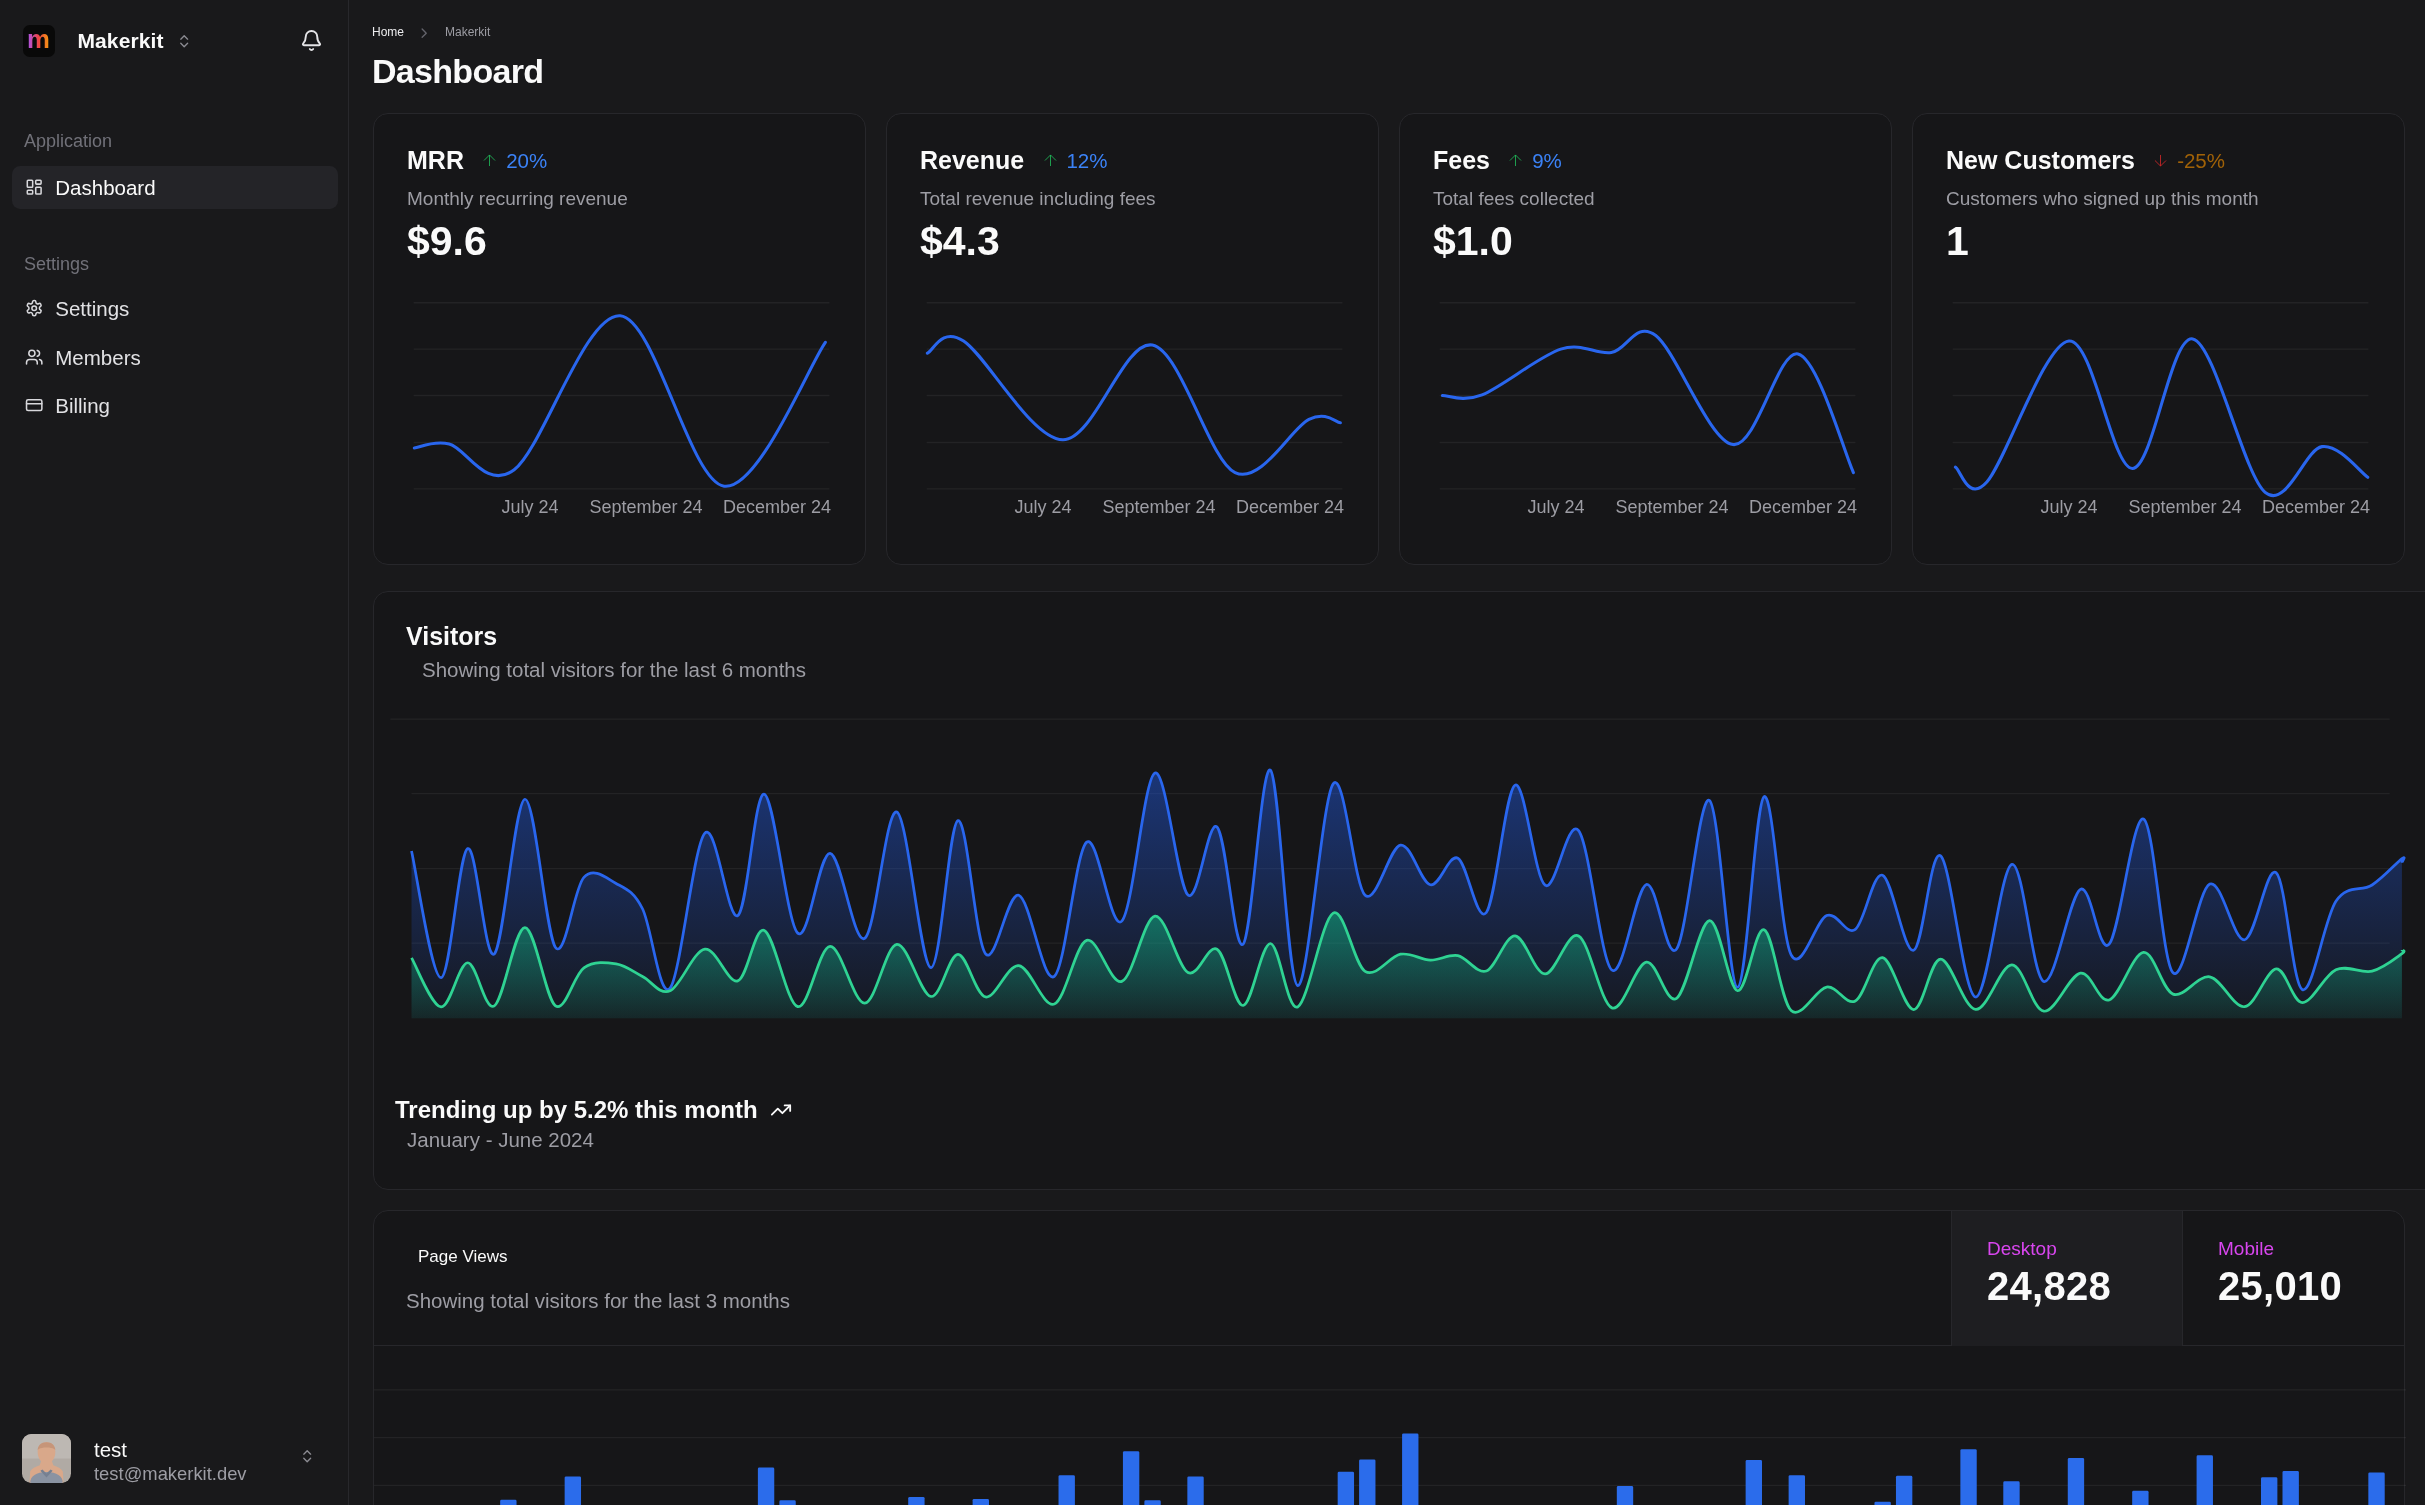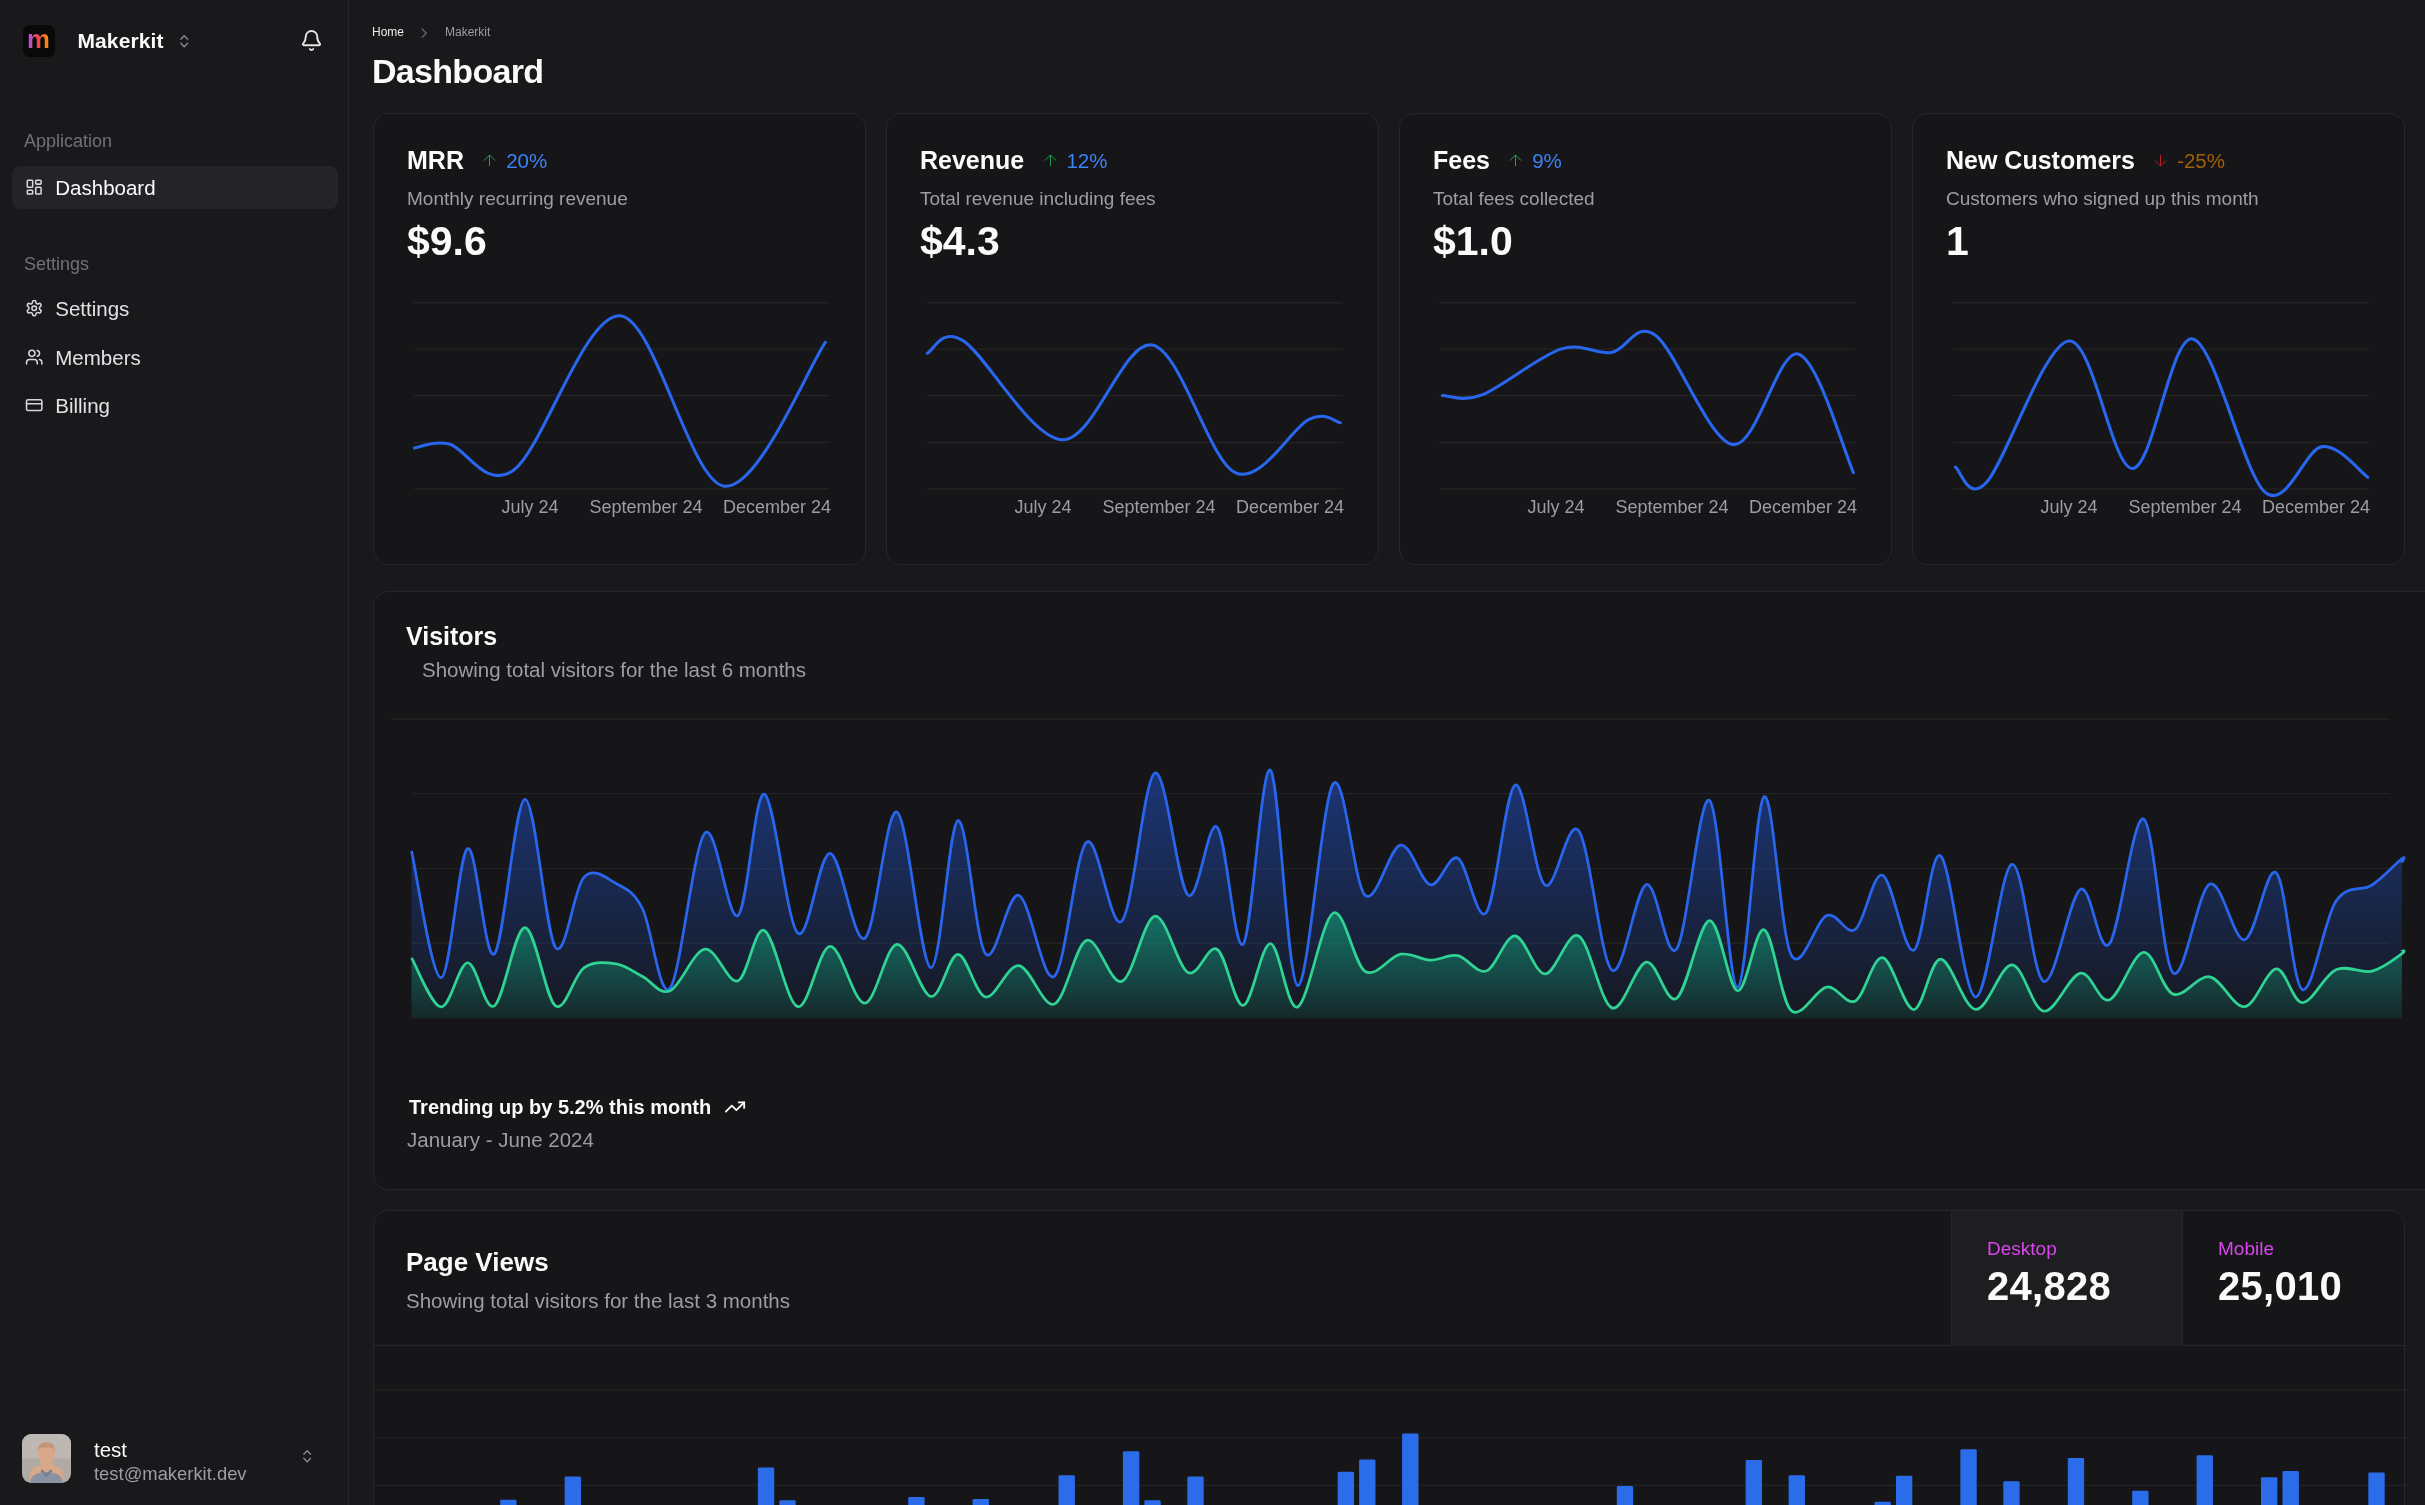--- a/index.html
+++ b/index.html
@@ -43,28 +43,28 @@
 .grid line{stroke:rgba(255,255,255,.06);stroke-width:2}
 .axis{position:absolute;top:383px;left:0;width:100%;font-size:18px;color:#9d9da4}
 .axis span{position:absolute;transform:translateX(-50%);white-space:nowrap}
 svg{fill:none}
 .icon{stroke-width:2;stroke-linecap:round;stroke-linejoin:round;fill:none}
 
 .visitors{left:24px;top:591px;width:2217px;height:599px}
 .vtitle{position:absolute;left:32px;top:30px;font-size:25px;font-weight:700}
 .vdesc{position:absolute;left:48px;top:66px;font-size:20.5px;color:#9d9da4}
 .vchart{position:absolute;left:0;top:119px;width:2032px;height:314px}
-.trend{position:absolute;left:35px;top:504px;font-size:20px;font-weight:600;display:flex;align-items:flex-start}
+.trend{position:absolute;left:21px;top:504px;font-size:24px;font-weight:600;display:flex;align-items:center}
 .trend svg{width:22px;height:22px;margin-left:12.3px;stroke:#fafafa}
 .range{position:absolute;left:33px;top:536px;font-size:20.5px;color:#9d9da4}
 .visitors .vtitle,.visitors .vdesc,.visitors .trend,.visitors .range{position:absolute}
 
 .pviews{left:24px;top:1210px;width:2032px;height:355px}
 .pvhead{position:absolute;left:0;top:0;width:100%;height:135px;border-bottom:1.4px solid #27272b}
-.pvtitle{position:absolute;left:32px;top:36px;font-size:26px;font-weight:700}
+.pvtitle{position:absolute;left:44px;top:36px;font-size:17px;font-weight:400}
 .pvdesc{position:absolute;left:32px;top:78px;font-size:20.5px;color:#9d9da4}
 .pvbox{position:absolute;top:0;height:135px;border-left:1.4px solid #27272b;padding-top:27px;padding-left:35px}
 .pvbox .lbl{font-size:19px;color:#d946ef}
 .pvbox .num{font-size:40px;font-weight:700;margin-top:4.1px;letter-spacing:0.3px}
 .box1{left:1577px;width:231px;background:#1e1e21}
 .box2{left:1808px;width:222px;border-top-right-radius:15px}
 .pvchart{position:absolute;left:0;top:135px;width:2032px;height:160px}
 </style></head><body>
 <div class="root">
 <div class="side">

